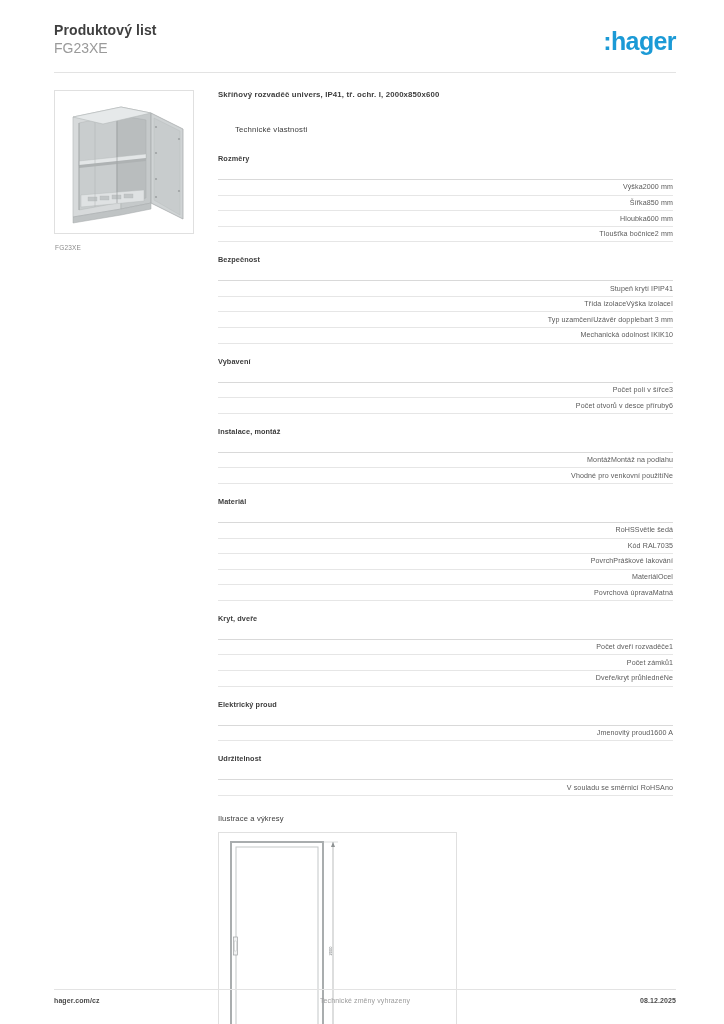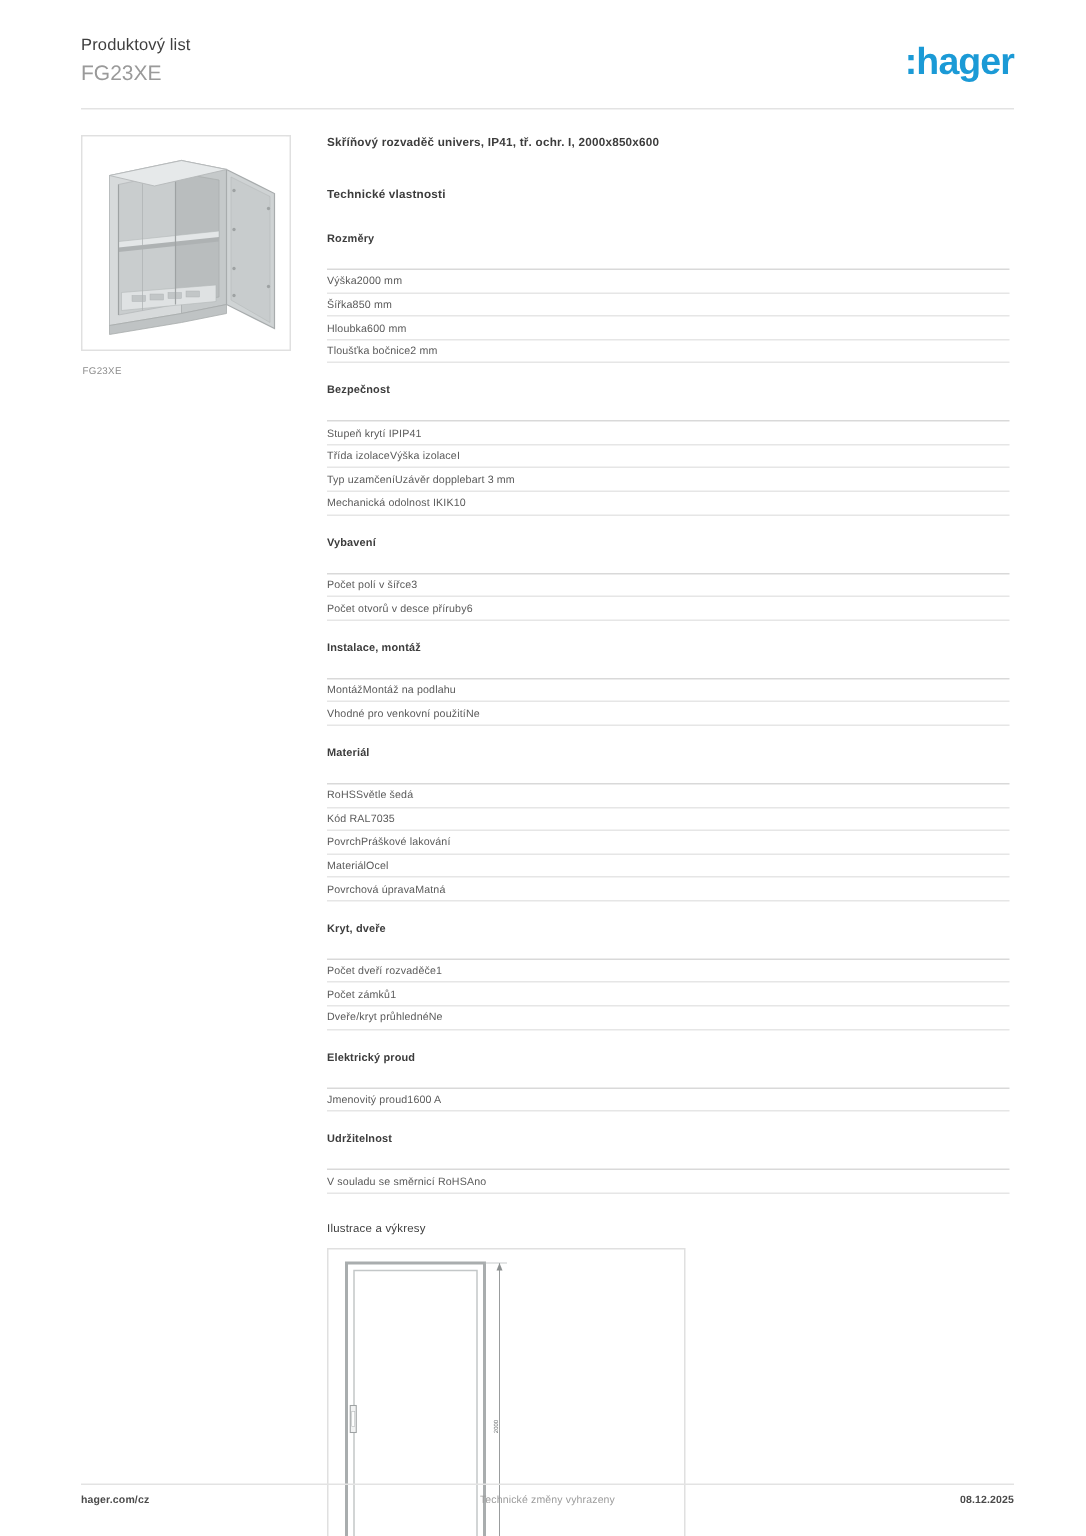--- a/index.html
+++ b/index.html
@@ -19,22 +19,22 @@
   
   .header {
     position: absolute;
     left: 54px;
     top: 22px;
     right: 48px;
     height: 48px;
   }
   .title-block { position: absolute; left: 0; top: 0; }
   .doc-title {
-    font-size: 11px;
-    font-weight: normal;
+    font-size: 14px;
+    font-weight: bold;
     color: #3f3f3f;
     letter-spacing: .1px;
     line-height: 17px;
   }
   .doc-subtitle {
     font-size: 14px;
     color: #9a9a9a;
     line-height: 17px;
     margin-top: 1px;
   }
@@ -86,37 +86,38 @@
   }
   .product-desc {
     font-size: 7.8px;
     font-weight: bold;
     color: #3c3c3c;
     letter-spacing: .15px;
     margin-bottom: 26px;
   }
   .section-main-title {
     font-size: 7.8px;
-    font-weight: bold;
+    font-weight: normal;
     color: #3c3c3c;
     letter-spacing: .15px;
     margin-bottom: 20px;
+    margin-left: 17px;
   }
   .spec-group { margin-bottom: 13px; }
   .group-title {
     font-size: 7.3px;
     font-weight: bold;
     color: #3c3c3c;
     letter-spacing: .1px;
     padding-bottom: 16px;
     border-bottom: 1px solid #d9d9d9;
   }
   .spec-row {
     display: flex;
-    justify-content: flex-start;
+    justify-content: flex-end;
     align-items: baseline;
     font-size: 7.1px;
     color: #555555;
     border-bottom: 1px solid #e6e6e6;
     padding: 3.4px 0 3.2px 0;
     letter-spacing: .1px;
   }
   .spec-label { color: #5a5a5a; }
   .spec-value { color: #5a5a5a; text-align: right; white-space: nowrap; }
 

